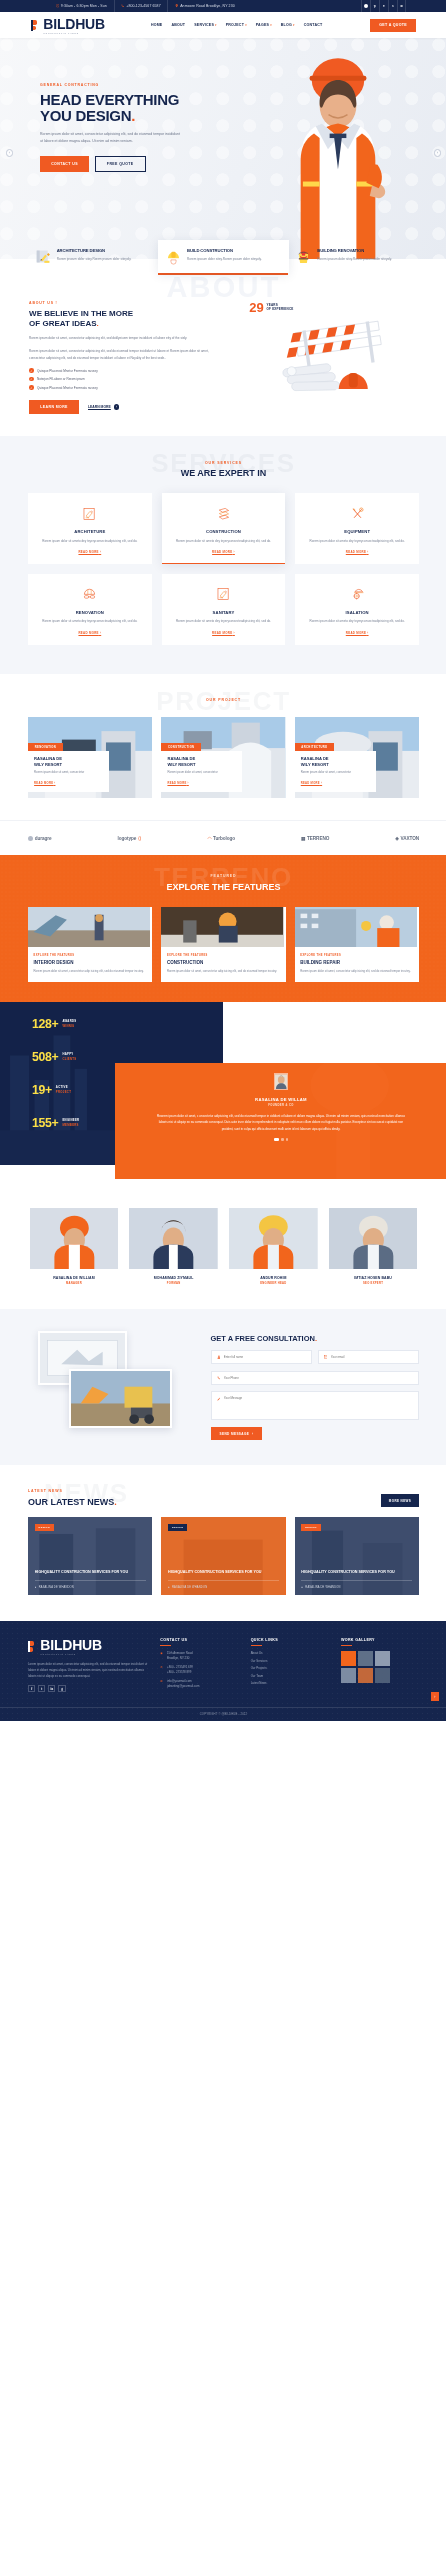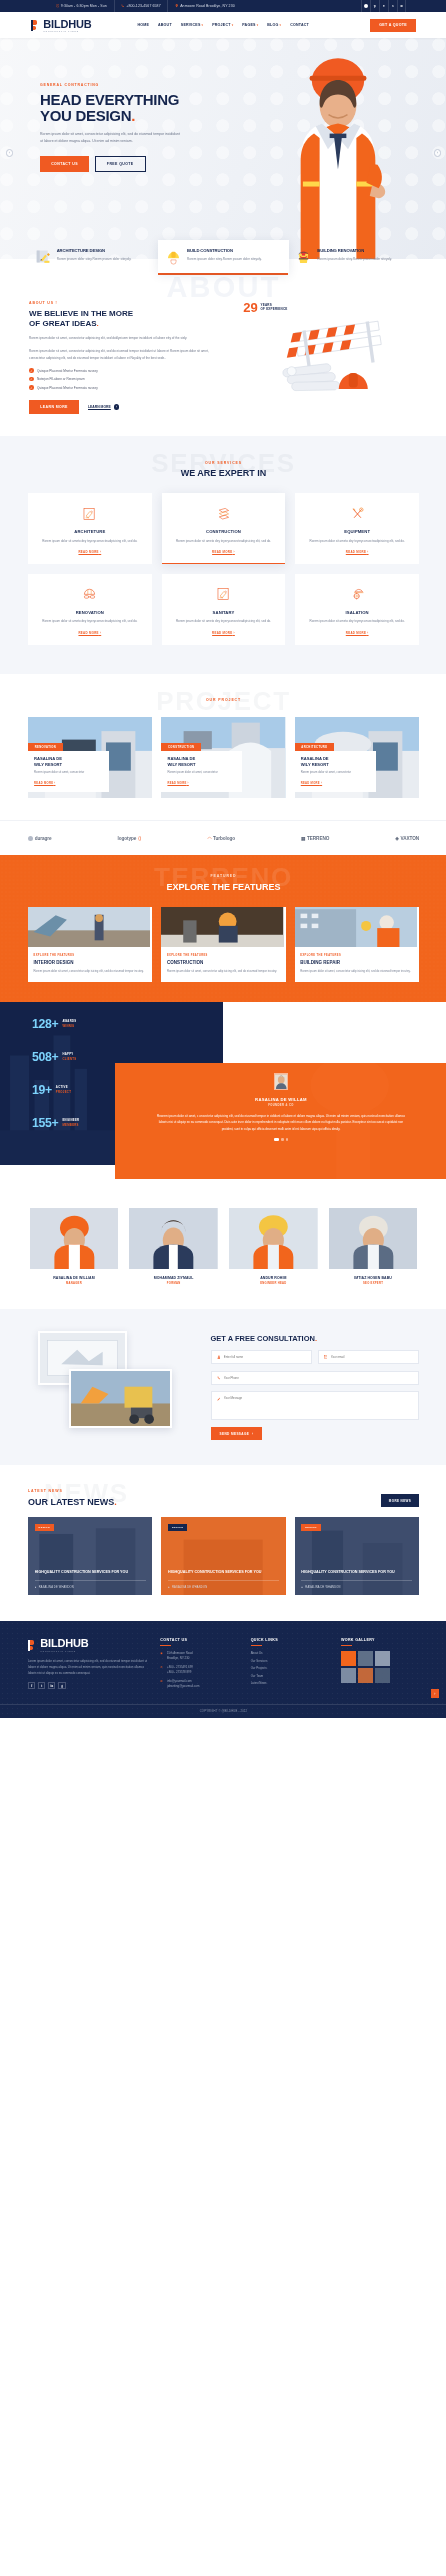--- a/index.html
+++ b/index.html
@@ -20,21 +20,21 @@
   .tb-social span.dot i{display:block;width:4.5px;height:4.5px;border-radius:50%;background:#fff;}
 
   
   .header{background:#fff;height:26px;display:flex;align-items:center;padding:0 31px;box-shadow:0 0.6px 2.8px rgba(0,0,0,.07);position:relative;z-index:20;}
   .logo{display:flex;align-items:center;gap:2.8px;}
   .logo-mark{width:9.5px;height:10.6px;position:relative;}
   .logo-mark .bar1{position:absolute;left:0;top:0;width:6.1px;height:5px;background:#f05a22;border-radius:0.6px 1.7px 1.7px 0.6px;}
   .logo-mark .bar2{position:absolute;left:0;top:5.6px;width:4.5px;height:4.5px;background:#f05a22;border-radius:0.6px 1.7px 1.7px 0.6px;}
   .logo-mark .stem{position:absolute;left:0;top:0;width:1.7px;height:10.6px;background:#15254d;}
   .logo-txt{line-height:1;}
-  .logo-name{font-size:11px;font-weight:bold;color:#15254d;letter-spacing:-0.2px;}
+  .logo-name{font-size:14px;font-weight:bold;color:#15254d;letter-spacing:-0.2px;}
   .logo-sub{font-size:2px;letter-spacing:0.8px;color:#8892a8;margin-top:0.6px;}
   .nav{display:flex;align-items:center;gap:9px;margin-left:46px;}
   .nav a{font-size:3.6px;font-weight:bold;color:#15254d;text-decoration:none;letter-spacing:0.2px;display:flex;align-items:center;gap:1.1px;}
   .nav a .car{font-size:2.8px;color:#f05a22;}
   .btn-quote{margin-left:auto;background:#f05a22;color:#fff;font-size:3.6px;font-weight:bold;letter-spacing:0.3px;padding:4.5px 9px;border:none;cursor:pointer;}
 
   
   .hero{height:221px;position:relative;overflow:hidden;
     background:linear-gradient(115deg,#f7f8fa 0%,#eef1f6 55%,#e7ebf2 100%);}
   .hero .hexbg{position:absolute;inset:0;opacity:.5;
@@ -69,21 +69,21 @@
   .about h2{font-size:8px;line-height:1.25;font-weight:bold;color:#15254d;margin-top:3.4px;}
   .about h2 .dot{color:#f05a22;}
   .about p{font-size:3.1px;line-height:2.15;color:#72798b;margin-top:6.1px;}
   .ablist{margin-top:7.3px;display:flex;flex-direction:column;gap:3.9px;}
   .abrow{display:flex;align-items:center;gap:3.4px;font-size:3.1px;color:#5c6274;}
   .abcheck{width:4.5px;height:4.5px;border-radius:50%;background:#f05a22;color:#fff;font-size:2.8px;display:flex;align-items:center;justify-content:center;flex:0 0 4.5px;}
   .about-btns{display:flex;align-items:center;gap:9px;margin-top:10px;}
   .btn-link{display:flex;align-items:center;gap:2.8px;font-size:3.4px;font-weight:bold;color:#15254d;}
   .btn-link .circ{width:5.6px;height:5.6px;border-radius:50%;background:#15254d;color:#fff;font-size:2.8px;display:flex;align-items:center;justify-content:center;}
   .about-right{flex:1;position:relative;z-index:2;}
-  .yearsbox{display:flex;align-items:center;gap:2.8px;margin-bottom:4.5px;margin-left:19px;}
+  .yearsbox{display:flex;align-items:center;gap:2.8px;margin-bottom:4.5px;margin-left:25px;}
   .years-n{font-size:13px;font-weight:bold;color:#f05a22;line-height:1;}
   .years-l{font-size:3px;font-weight:bold;color:#15254d;line-height:1.5;letter-spacing:0.2px;}
   .about-illus{width:100%;height:84px;}
 
   
   .services{background:#f4f6fa;padding:24.6px 0 29px;position:relative;overflow:hidden;}
   .sec-head{text-align:center;position:relative;margin-bottom:14.5px;}
   .sec-eye{font-size:3.5px;font-weight:bold;letter-spacing:0.9px;color:#f05a22;position:relative;z-index:2;}
   .sec-h2{font-size:9px;font-weight:bold;color:#15254d;margin-top:3.4px;position:relative;z-index:2;line-height:1.2;}
   .sec-h2 .dot{color:#f05a22;}
@@ -128,21 +128,21 @@
   .fcard .feye{font-size:2.6px;font-weight:bold;letter-spacing:0.4px;color:#f05a22;}
   .fcard h4{font-size:4.5px;font-weight:bold;color:#15254d;margin-top:2.8px;}
   .fcard p{font-size:2.8px;line-height:2;color:#7c8496;margin-top:3.4px;}
 
   
   .cts{position:relative;background:#fff;height:178px;}
   .ct-left{position:absolute;left:0;top:0;width:223px;height:163px;background:#15254d;overflow:hidden;}
   .ct-left .citybg{position:absolute;inset:0;opacity:.22;}
   .ctlist{position:relative;z-index:3;padding:15.6px 0 0 32px;display:flex;flex-direction:column;gap:20.7px;}
   .ctrow{display:flex;align-items:center;gap:3.9px;}
-  .ctn{font-size:12.3px;font-weight:bold;color:#7dd3fc;line-height:1;letter-spacing:-0.3px;}
+  .ctn{font-size:12.3px;font-weight:bold;color:#fde047;line-height:1;letter-spacing:-0.3px;}
   .ctl{font-size:2.8px;font-weight:bold;line-height:1.7;letter-spacing:0.3px;}
   .ctl .a{color:#fff;display:block;} .ctl .b{color:#f05a22;display:block;}
   .ct-right{position:absolute;left:115px;top:61px;width:332px;height:116px;background:#f2651c;overflow:hidden;}
   .ct-right .wbg{position:absolute;inset:0;opacity:.13;}
   .tst{position:relative;z-index:3;text-align:center;padding:10px 39px 0;}
   .tst .ava{width:14.5px;height:17.3px;margin:0 auto 4.5px;border:1.1px solid rgba(255,255,255,.55);}
   .tst h4{font-size:4.2px;font-weight:bold;color:#fff;letter-spacing:0.3px;}
   .tst .role{font-size:2.7px;font-weight:bold;color:#ffe2d2;letter-spacing:0.4px;margin-top:2.2px;}
   .tst p{font-size:3px;line-height:2.25;color:#fff;margin-top:5.6px;}
   .dots{display:flex;gap:2.2px;justify-content:center;margin-top:5.6px;}

